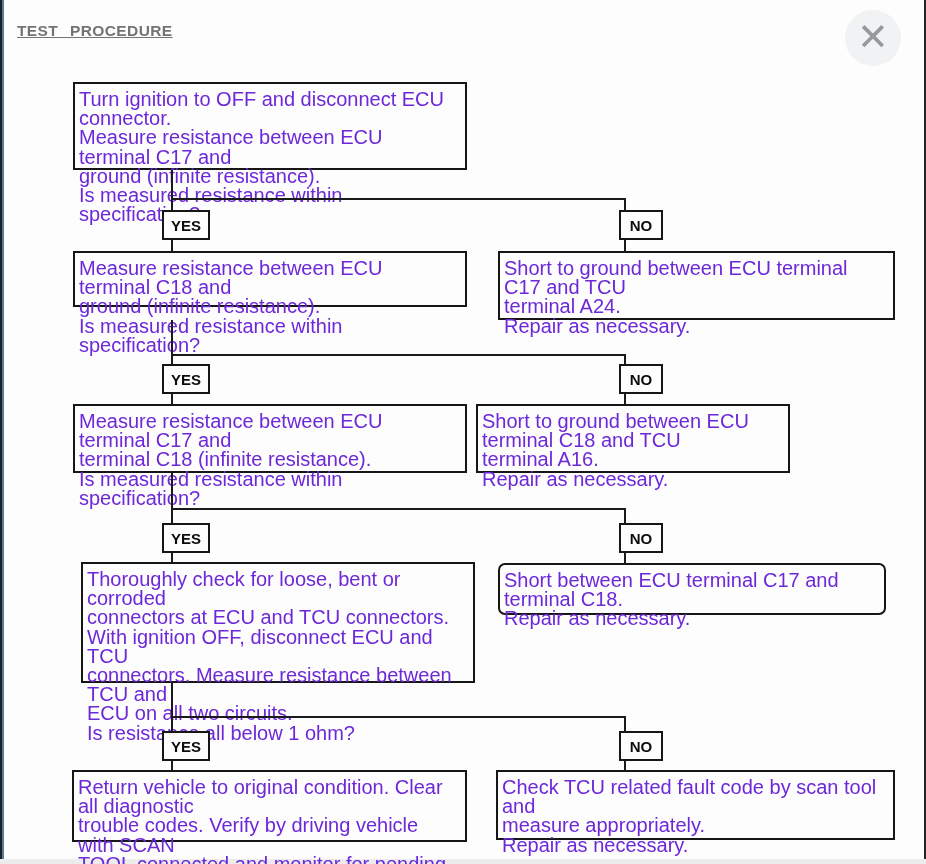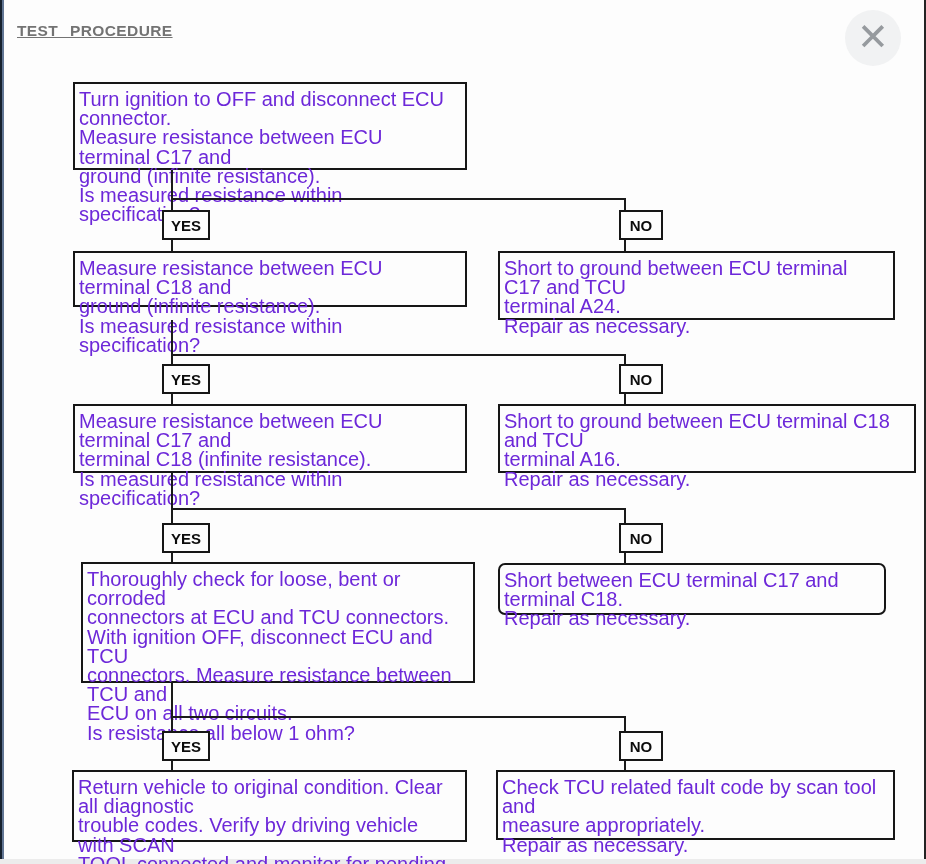--- a/index.html
+++ b/index.html
@@ -92,21 +92,21 @@
 connectors. Measure resistance between TCU and
 ECU on all two circuits.
 Is resistance all below 1 ohm?</div>
     <div class="fc-box" style="left:72px;  top:770px; width:395px; height:72px;">Return vehicle to original condition. Clear all diagnostic
 trouble codes. Verify by driving vehicle with SCAN
 TOOL connected and monitor for pending codes.</div>
 
     <div class="fc-box" style="left:498px; top:251px; width:397px; height:69px;">Short to ground between ECU terminal C17 and TCU
 terminal A24.
 Repair as necessary.</div>
-    <div class="fc-box" style="left:498px; top:404px; width:418px; height:69px;">Short to ground between ECU terminal C18 and TCU
+    <div class="fc-box" style="left:476px; top:404px; width:314px; height:69px;">Short to ground between ECU terminal C18 and TCU
 terminal A16.
 Repair as necessary.</div>
     <div class="fc-box" style="left:498px; top:563px; width:388px; height:52px;border-radius:7px;">Short between ECU terminal C17 and terminal C18.
 Repair as necessary.</div>
     <div class="fc-box" style="left:496px; top:770px; width:399px; height:70px;">Check TCU related fault code by scan tool and
 measure appropriately.
 Repair as necessary.</div>
 
     <div class="fc-badge" style="left:146px; top:210px; width:48px; height:30px;">YES</div>
     <div class="fc-badge" style="left:146px; top:364px; width:48px; height:30px;">YES</div>

